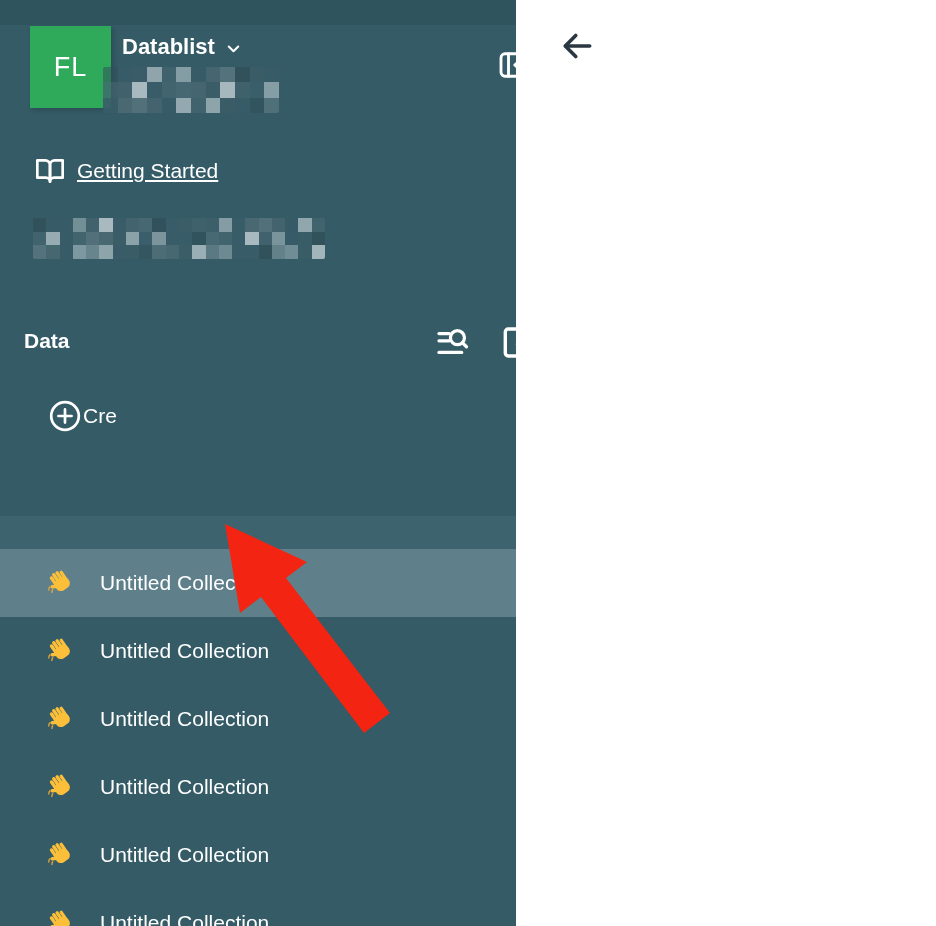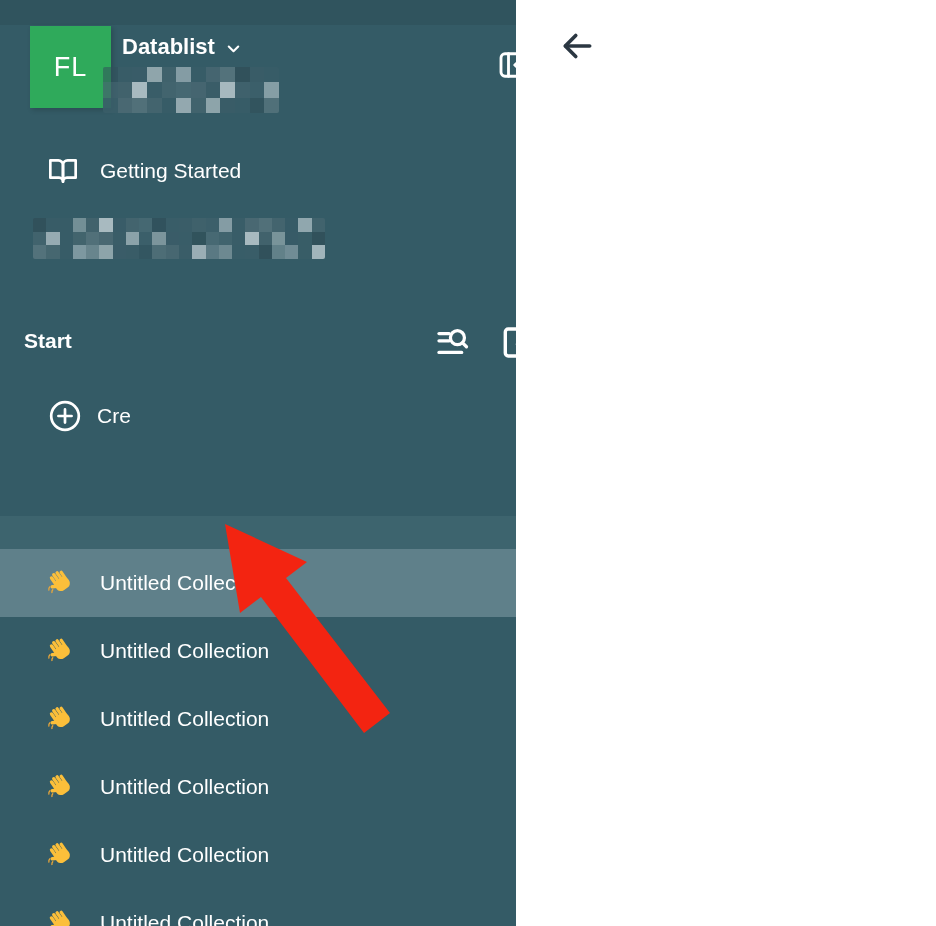--- a/index.html
+++ b/index.html
@@ -36,32 +36,32 @@
 
   .blur { position:absolute; overflow:hidden; border-radius:2px; z-index:2; }
   .blur > div { width:100%; height:100%; }
   .blur1 { left:103px; top:67px; width:176px; height:46px; }
   .blur2 { left:33px; top:218px; width:292px; height:41px; cursor:pointer; }
 
   .nav-row {
     position:absolute; display:flex; align-items:center; cursor:pointer;
     font-size:21px; color:var(--text,#ffffff);
   }
-  .getting-started { left:47px; top:150px; height:42px; gap:21px; }
+  .getting-started { left:34px; top:150px; height:42px; gap:11px;text-decoration:underline; }
   .getting-started svg { width:32px; height:32px; flex:none; }
 
   .data-title { position:absolute; left:24px; top:329px; font-size:21px; font-weight:700; }
   .icon-btn { position:absolute; }
   .icon-btn svg { display:block; }
   .search-btn { left:433px; top:323px; } .search-btn svg { width:41px; height:41px; }
   .folder-btn { left:501px; top:321px; } .folder-btn svg { width:43px; height:43px; }
 
   .create-row {
     position:absolute; left:0; right:0; top:384px; height:64px;
-    display:flex; align-items:center; padding-left:47px; gap:14px;
+    display:flex; align-items:center; padding-left:47px; 
     font-size:21px; cursor:pointer;
   }
   .create-row svg { width:36px; height:36px; flex:none; }
 
   .tooltip {
     position:absolute; left:144px; top:377px; z-index:6;
     background:var(--tooltip_bg,#323232); color:#fff;
     font-size:21px; padding:11px 18px; border-radius:8px; white-space:nowrap;
   }
 
@@ -226,21 +226,21 @@
       <div style="background: rgb(143, 165, 171); opacity: 0.63;"></div>
       <div style="background: rgb(58, 93, 104); opacity: 0.87;"></div>
       <div style="background: rgb(58, 93, 104); opacity: 0.99;"></div>
       <div style="background: rgb(49, 81, 91); opacity: 0.96;"></div>
       <div style="background: rgb(111, 139, 147); opacity: 0.79;"></div>
       <div style="background: rgb(168, 186, 192); opacity: 0.52;"></div>
       <div style="background: rgb(58, 93, 104); opacity: 0.75;"></div>
       <div style="background: rgb(168, 186, 192); opacity: 0.95;"></div>
     </div>
 
-  <span class="data-title">Start</span>
+  <span class="data-title">Data</span>
 
   <button class="icon-btn search-btn">
     <svg viewBox="0 0 24 24" fill="none" stroke="#fff" stroke-width="1.9" stroke-linecap="round">
       <path d="M3.5 6.2h6"></path>
       <path d="M3.5 10.4h6"></path>
       <circle cx="14.3" cy="8.6" r="4.1"></circle>
       <path d="M17.3 11.6 19.6 13.9"></path>
       <path d="M3.5 17.2h13.3"></path>
     </svg>
   </button>

